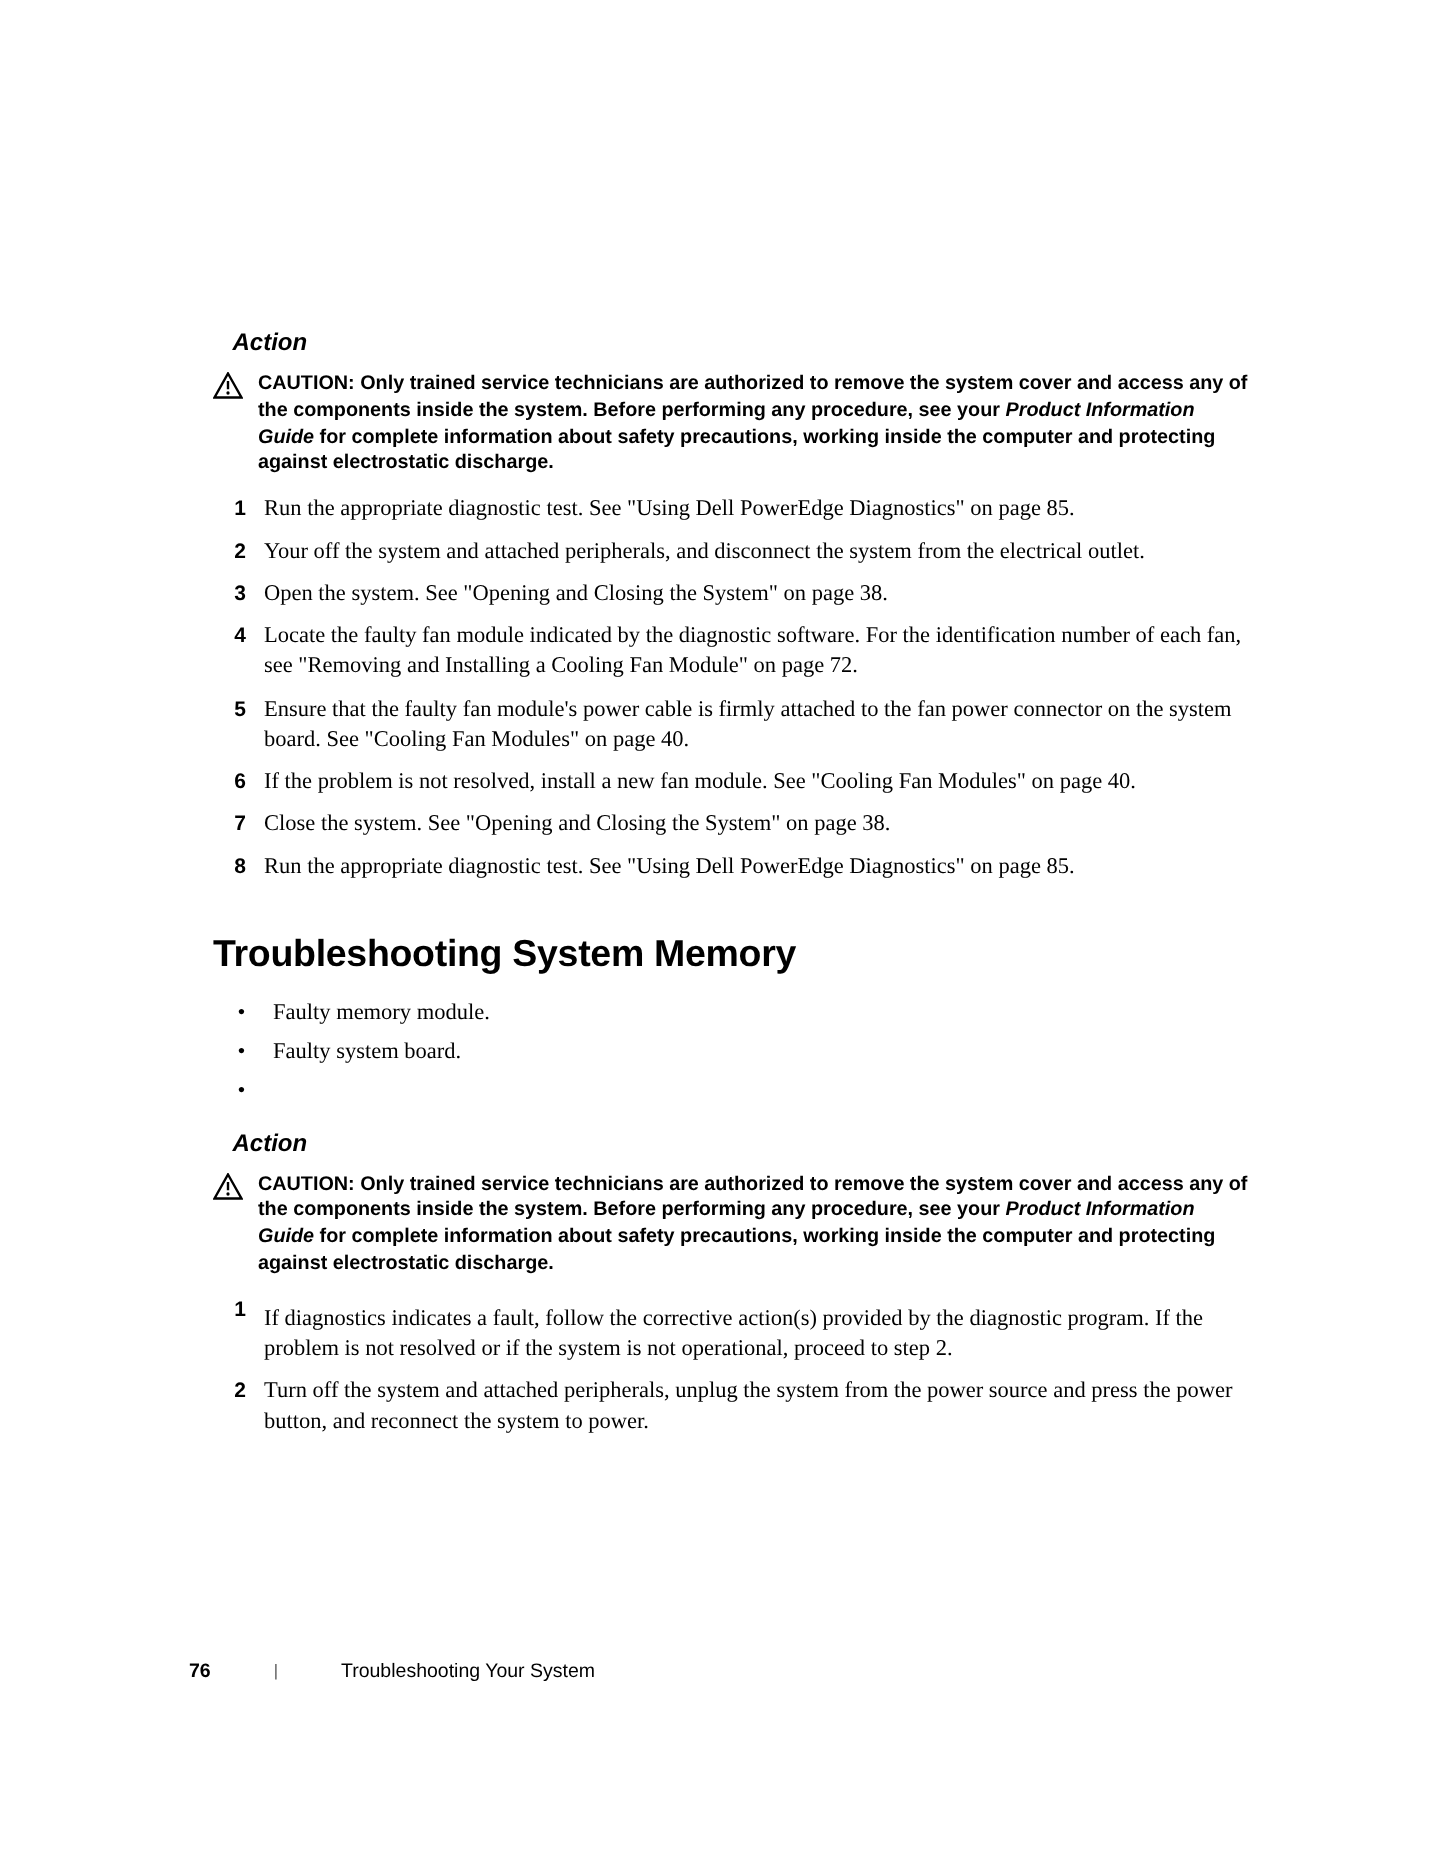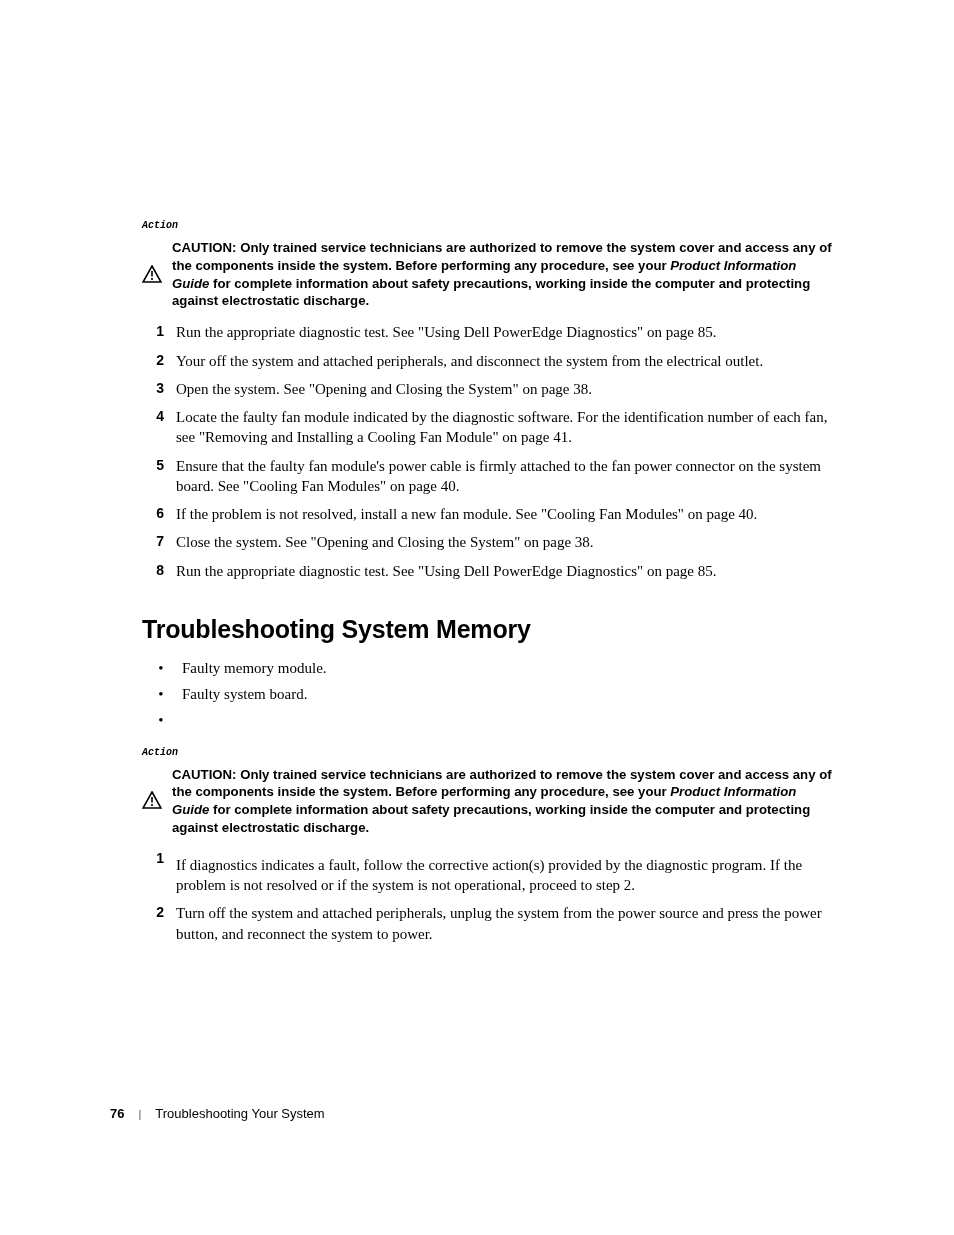--- a/index.html
+++ b/index.html
@@ -9,29 +9,29 @@
     font-family: Georgia, 'Times New Roman', serif;
     color: #000;
     width: 954px;
     height: 1235px;
     position: relative;
   }
   .page {
     padding: 220px 118px 0 142px;
   }
   .subhead {
-    font-family: Liberation Mono, monospace;
+    font-family: Liberation Sans, sans-serif;
     font-weight: bold;
     font-style: italic;
-    font-size: 10px;
-    margin: 0 0 8px 0;
+    font-size: 16px;
+    margin: 0 0 8px 13px;
   }
   .caution-row {
     display: flex;
-    align-items: center;
+    align-items: flex-start;
     margin-bottom: 12px;
   }
   .caution-icon {
     flex: 0 0 auto;
     margin-right: 10px;
     margin-top: 2px;
   }
   .caution-text {
     font-family: Arial, Helvetica, sans-serif;
     font-weight: bold;
@@ -88,26 +88,27 @@
   }
   .bullet-dot {
     width: 22px;
     flex: 0 0 22px;
     text-align: center;
     margin-right: 10px;
     margin-left: 8px;
   }
   .footer {
     position: absolute;
-    left: 110px;
+    left: 126px;
     bottom: 114px;
     font-family: Arial, Helvetica, sans-serif;
     font-size: 13px;
     display: flex;
     align-items: center;
+    gap: 28px;
   }
   .footer .pnum {
     font-weight: bold;
     margin-right: 14px;
   }
   .footer .sep {
     color: #555;
     margin-right: 14px;
     font-size: 11px;
   }
@@ -140,21 +141,21 @@
     <li>
         <span class="step-num">2</span>
         <span class="step-body">Your off the system and attached peripherals, and disconnect the system from the electrical outlet.</span>
       </li>
     <li>
         <span class="step-num">3</span>
         <span class="step-body">Open the system. See "Opening and Closing the System" on page 38.</span>
       </li>
     <li>
         <span class="step-num">4</span>
-        <span class="step-body">Locate the faulty fan module indicated by the diagnostic software. For the identification number of each fan, see "Removing and Installing a Cooling Fan Module" on page 41.</span>
+        <span class="step-body">Locate the faulty fan module indicated by the diagnostic software. For the identification number of each fan, see "Removing and Installing a Cooling Fan Module" on page 72.</span>
       </li>
     <li>
         <span class="step-num">5</span>
         <span class="step-body">Ensure that the faulty fan module's power cable is firmly attached to the fan power connector on the system board. See "Cooling Fan Modules" on page 40.</span>
       </li>
     <li>
         <span class="step-num">6</span>
         <span class="step-body">If the problem is not resolved, install a new fan module. See "Cooling Fan Modules" on page 40.</span>
       </li>
     <li>

